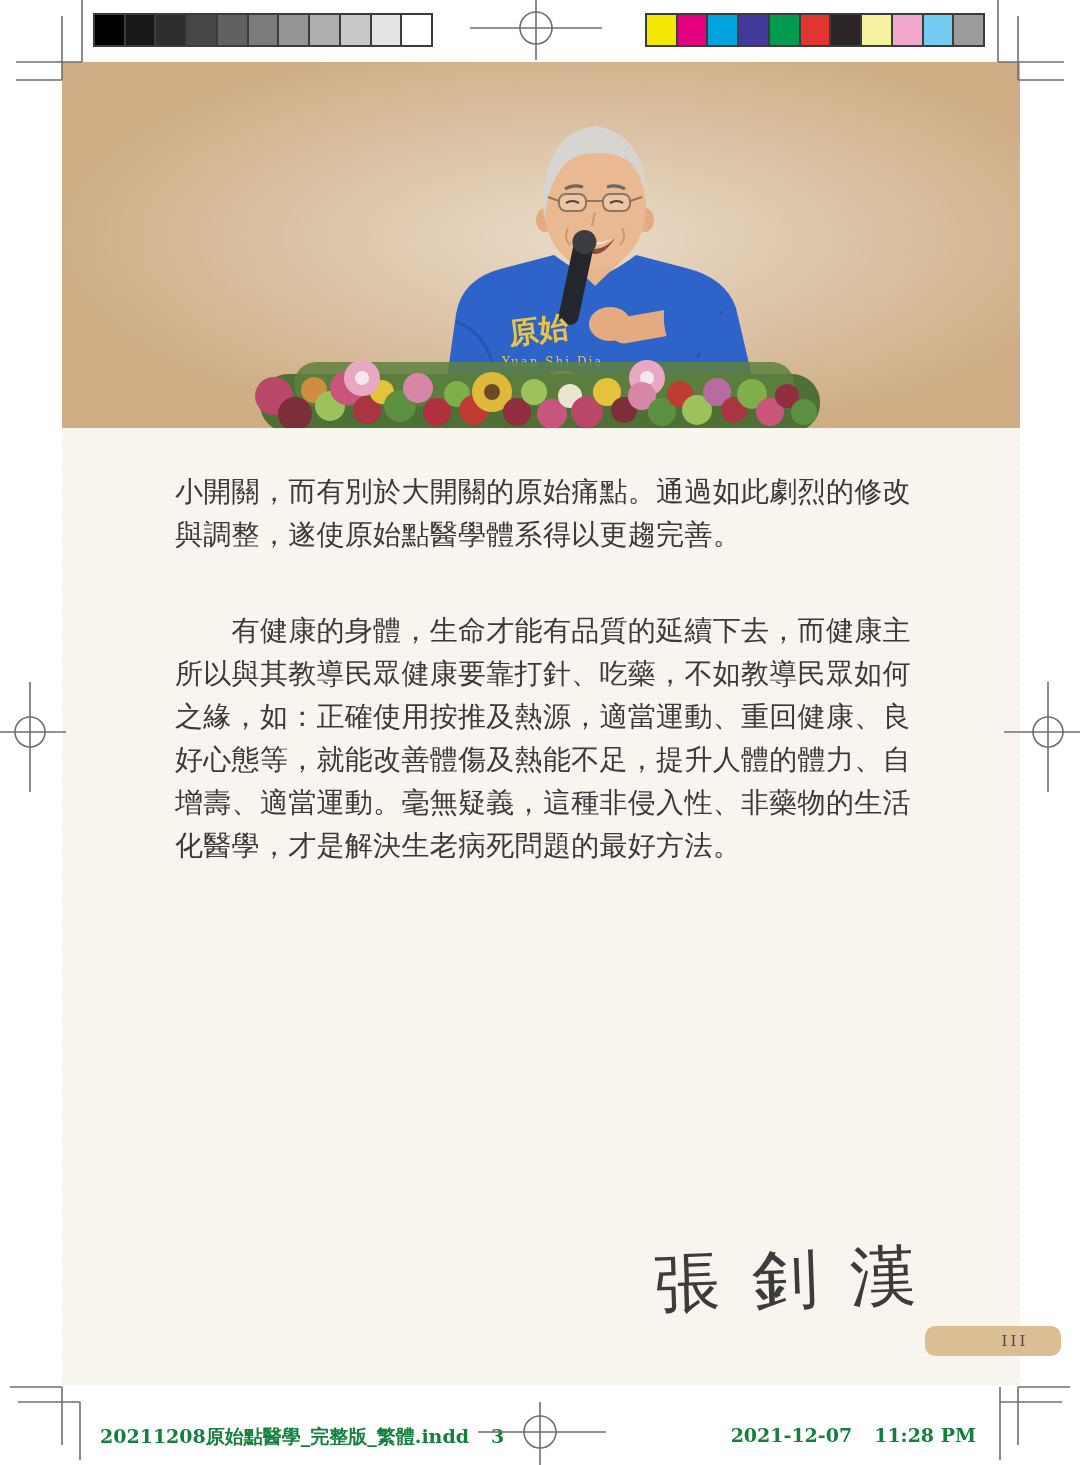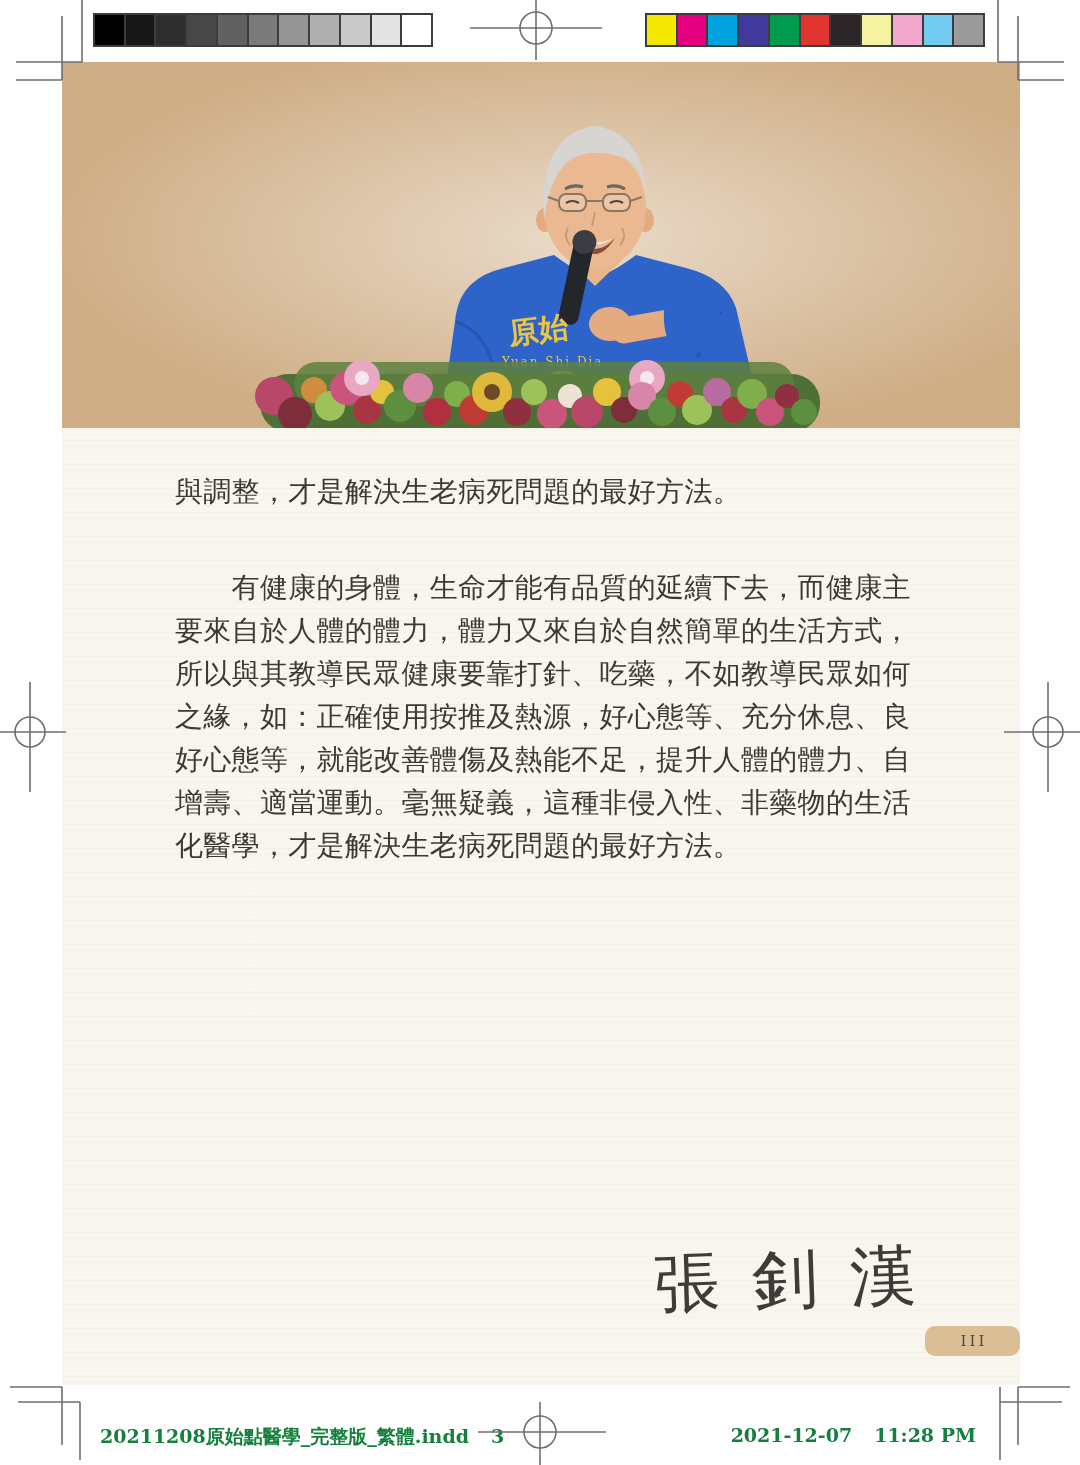--- a/index.html
+++ b/index.html
@@ -36,21 +36,21 @@
   
   .signature {
     position:absolute; left:592px; top:1172px; width:330px;
     font-size:66px; letter-spacing:32px; color:#3d3c38; white-space:nowrap;
     transform:rotate(-2deg); font-weight:500;
   }
   
   .page-tab {
     position:absolute; left:863px; top:1264px; width:95px; height:30px;
     background:#dcbe95; border-radius:10px;
-    display:flex; align-items:center; justify-content:center;
+    display:flex; align-items:center; justify-content:center;padding-left:41px;
   }
   .page-tab span { font-size:15px; letter-spacing:3px; color:#4b4a46; padding-left:3px; }
   
   .slug { position:absolute; top:1424px; font-size:19px; color:#15803d; white-space:nowrap;font-weight:bold; }
   .slug-left { left:100px; }
   .slug-right { right:104px; }
   .slug .gap { display:inline-block; width:22px; }
   
   .marks { position:absolute; left:0; top:0; z-index:40; pointer-events:none; }
 </style>
@@ -212,27 +212,27 @@
             <circle cx="690" cy="332" r="15" fill="#7fae4a"></circle>
           <circle cx="708" cy="350" r="14" fill="#c9547c"></circle>
             <circle cx="725" cy="334" r="12" fill="#8f2f3f"></circle>
           <circle cx="742" cy="350" r="13" fill="#5c8f3f"></circle>
         </g>
       </svg>
     </div>
 
     <div class="textblock">
         <div class="para">
-          <div class="para-line">與調整，才是解決生老病死問題的最好方法。</div>
+          <div class="para-line">小開關，而有別於大開關的原始痛點。通過如此劇烈的修改</div>
+          <div class="para-line">與調整，遂使原始點醫學體系得以更趨完善。</div>
         </div>
         <div class="para">
           <div class="para-line">　　有健康的身體，生命才能有品質的延續下去，而健康主</div>
-          <div class="para-line">要來自於人體的體力，體力又來自於自然簡單的生活方式，</div>
           <div class="para-line">所以與其教導民眾健康要靠打針、吃藥，不如教導民眾如何</div>
-          <div class="para-line">之緣，如：正確使用按推及熱源，好心態等、充分休息、良</div>
+          <div class="para-line">之緣，如：正確使用按推及熱源，適當運動、重回健康、良</div>
           <div class="para-line">好心態等，就能改善體傷及熱能不足，提升人體的體力、自</div>
           <div class="para-line">增壽、適當運動。毫無疑義，這種非侵入性、非藥物的生活</div>
           <div class="para-line">化醫學，才是解決生老病死問題的最好方法。</div>
         </div>
       </div>
 
     <div class="signature">張釗漢</div>
 
     <div class="page-tab">
       <span>III</span>

